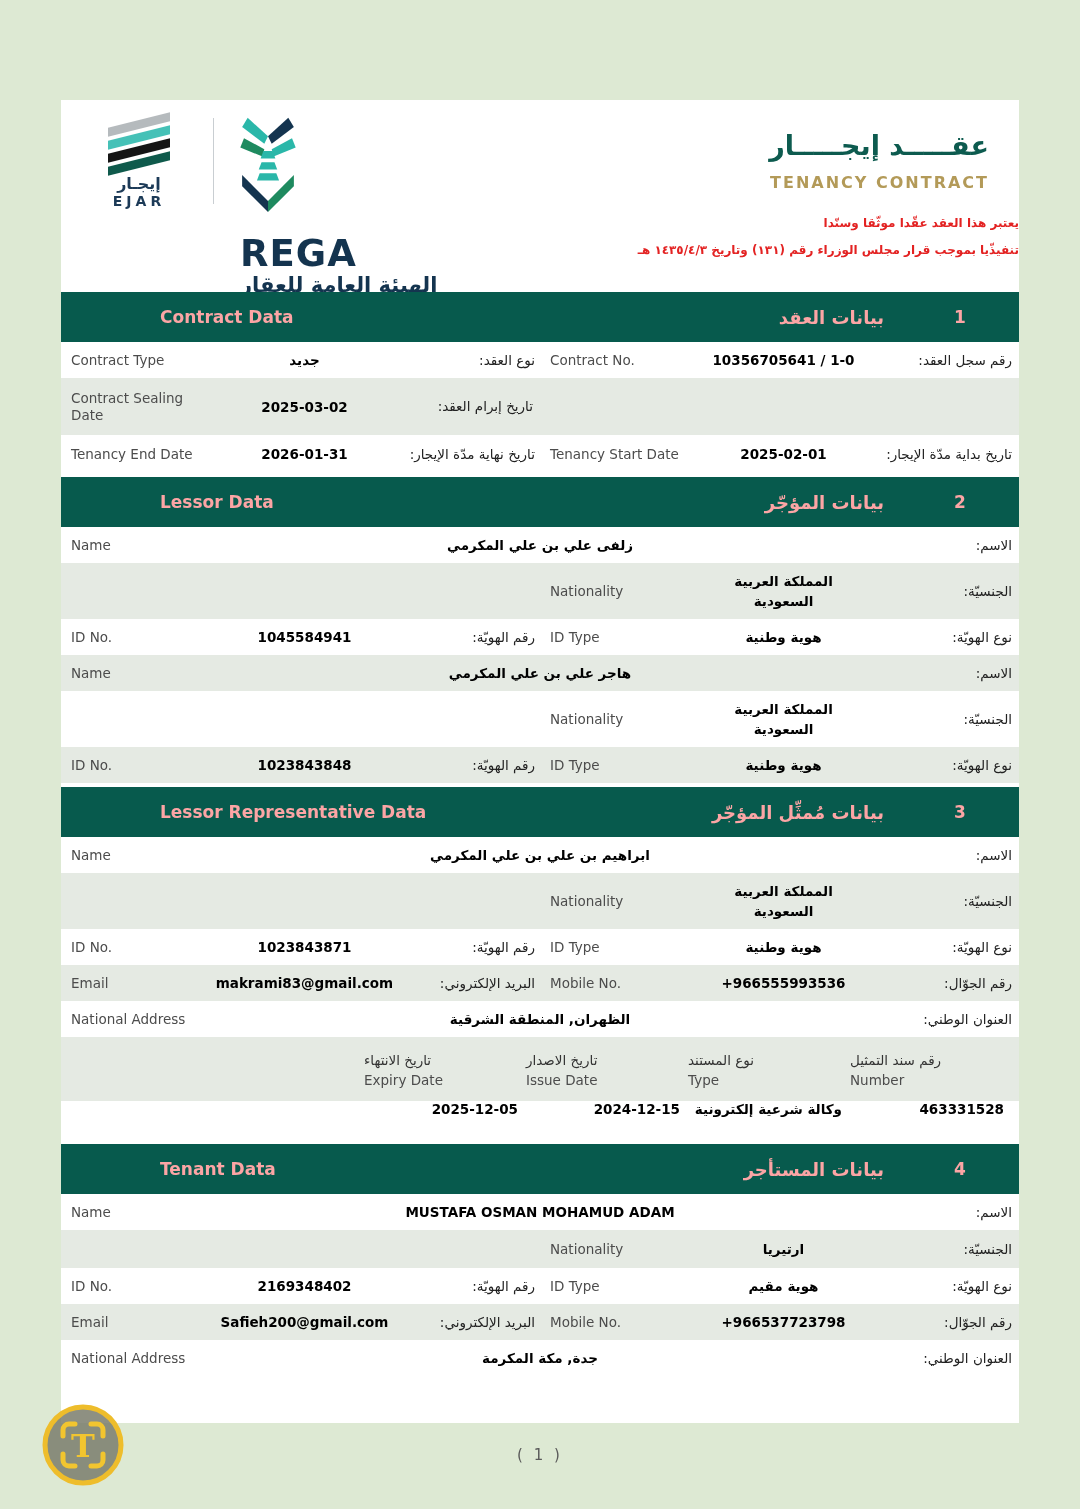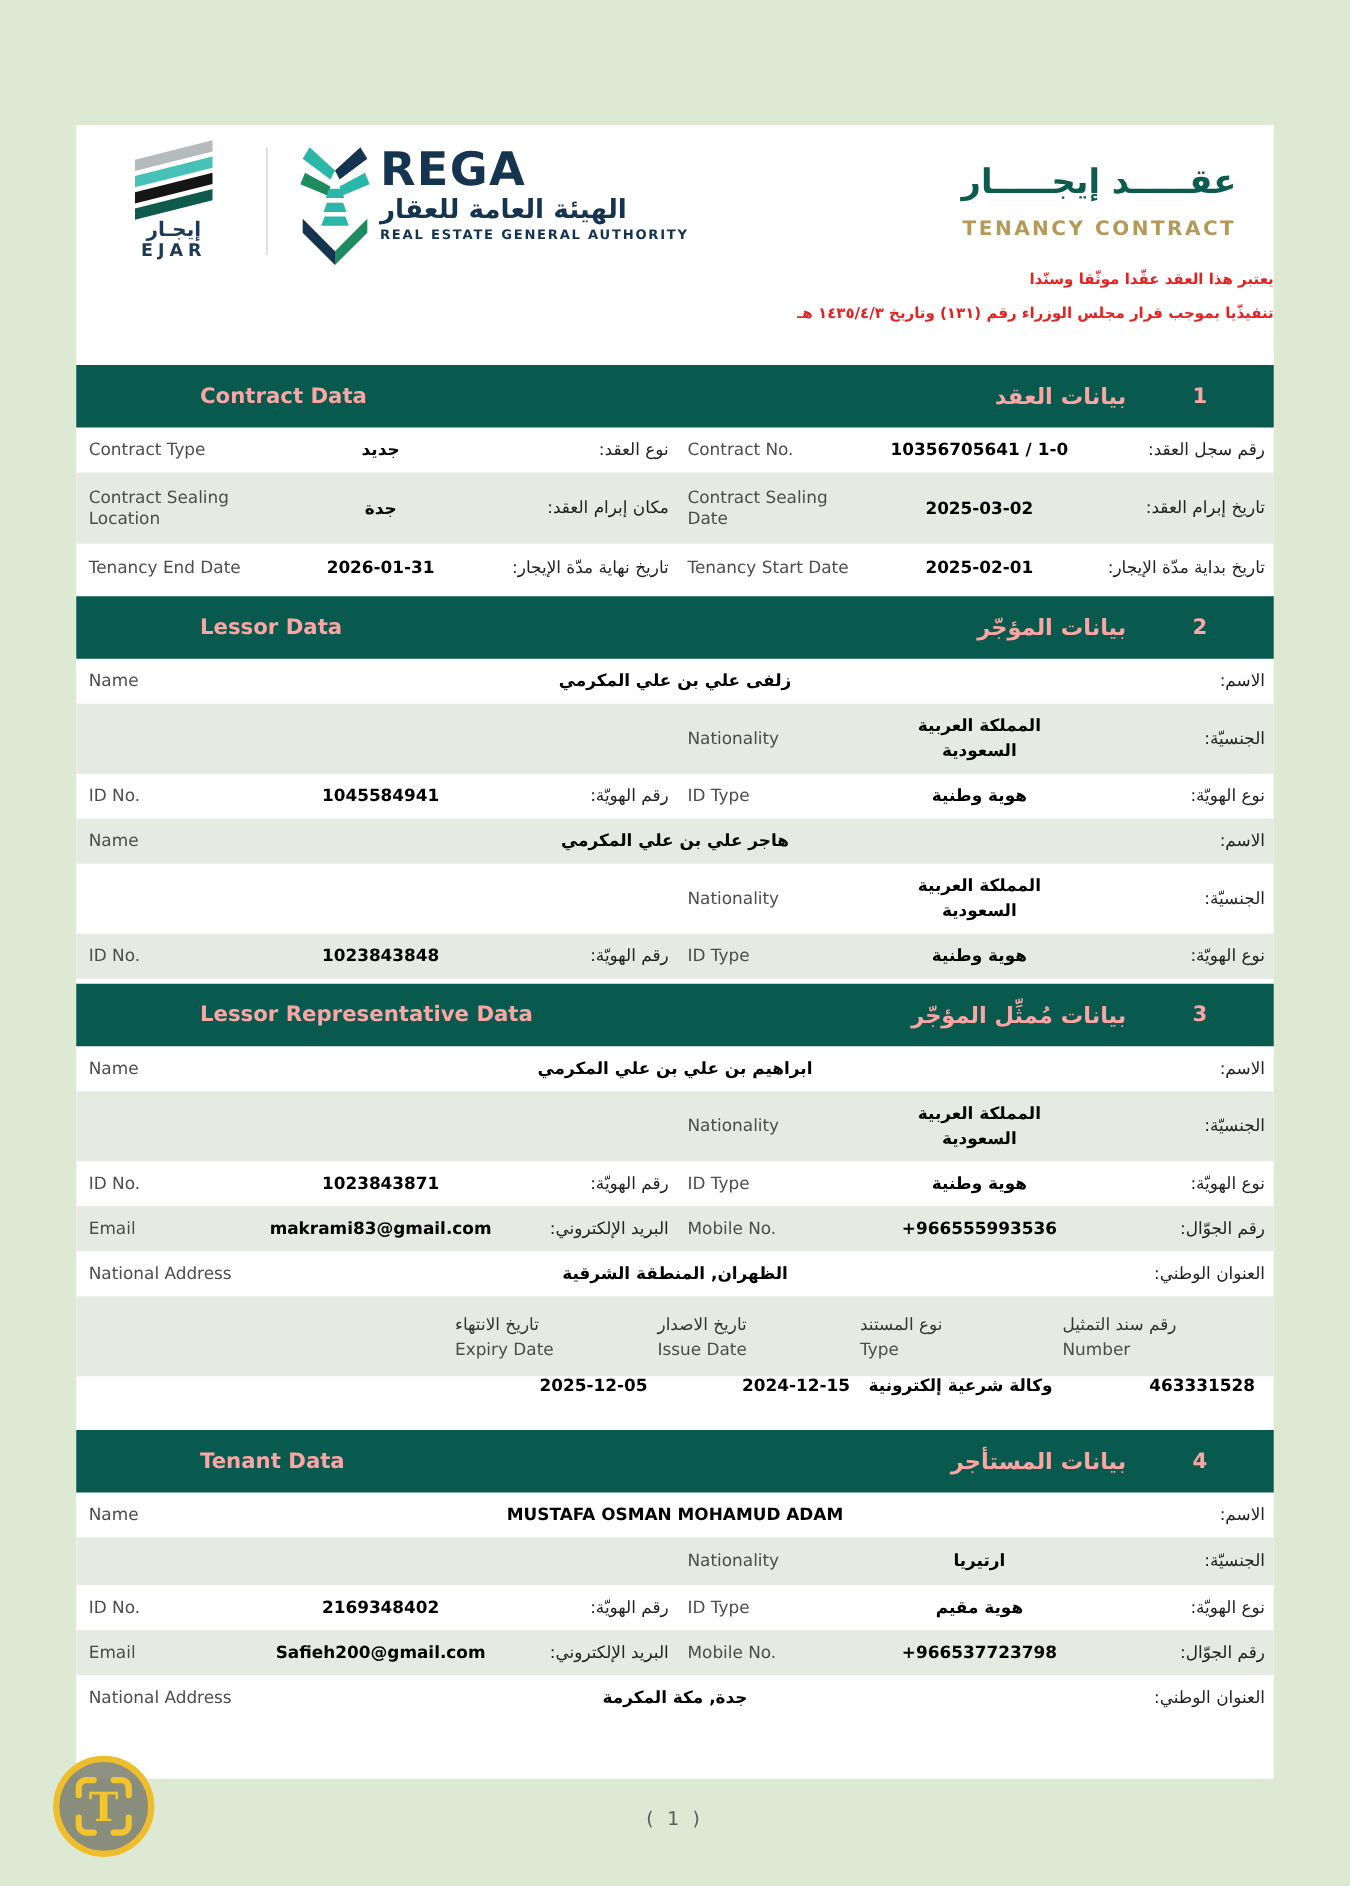--- a/index.html
+++ b/index.html
@@ -17,37 +17,37 @@
   }
   
   .logo-row { display:flex; align-items:flex-start; height:104px; padding:16px 30px 0 26px; }
   .ejar-logo { width:104px; text-align:center; padding-top:4px; }
   .ejar-stripes { width:62px; margin:0 auto; transform:skewY(-14deg); }
   .ejar-stripes .bar { height:9px; margin-bottom:4px; }
   .bar1{background:#b5babd;} .bar2{background:#45c1b7;} .bar3{background:#151515;} .bar4{background:#0f5a4c;}
   .ejar-ar { font-size:16px; font-weight:bold; color:#1c3a57; margin-top:6px; direction:rtl; }
   .ejar-en { font-size:14px; font-weight:bold; color:#1c3a57; letter-spacing:4px; }
   .v-divider { width:1px; height:86px; background:#c9ced2; margin:2px 26px 0 22px; }
-  .rega-logo { display:flex; gap:8px; }
+  .rega-logo { display:flex; gap:22px;flex-direction:column; }
   .rega-text { padding-top:2px; }
   .rega-name { font-size:37px; font-weight:bold; color:#14344f; line-height:0.95; letter-spacing:1px; }
   .rega-ar { font-size:21px; font-weight:bold; color:#14344f; direction:rtl; text-align:left; margin-top:2px; }
   .rega-en { font-size:10.5px; font-weight:bold; color:#14344f; letter-spacing:1.4px; margin-top:3px; }
   .contract-title { margin-left:auto; text-align:right; padding-top:14px; }
   .title-ar { font-size:27px; font-weight:bold; color:#0d5b4f; direction:rtl; }
   .title-en { font-size:16px; font-weight:bold; color:#b39a58; letter-spacing:2px; margin-top:12px; }
   .disclaimer { direction:rtl; text-align:right; padding-left:143px; margin-top:6px;
                 color:#e32222; font-weight:bold; font-size:12px; line-height:27px; }
   
   .sections { margin-top:28px; }
   .sec-header { position:relative; height:50px; background:#075a4d; color:#fca5a5;
                 display:flex; align-items:center; margin-top:4px; }
   .sec-header:first-child { margin-top:0; }
   .sec-en { margin-left:99px; font-weight:bold; font-size:17px; }
-  .sec-ar { position:absolute; right:118px; font-weight:bold; font-size:18px; direction:rtl; }
+  .sec-ar { position:absolute; right:135px; font-weight:bold; font-size:18px; direction:rtl; }
   .sec-num { position:absolute; right:44px; width:30px; text-align:center; font-weight:bold; font-size:17px; }
   .row { display:flex; align-items:center; min-height:36px; font-size:13.5px; position:relative; }
   .row.tall { min-height:56px; }
   .row.tall57 { min-height:57px; }
   .row.h38 { min-height:38px; }
   .row.gray { background:#e5eae3; }
   .half { width:479px; display:flex; align-items:center; align-self:stretch; }
   .h-en { width:158px; padding-left:10px; color:#4c4c4c; line-height:17px; }
   .h-val { flex:1; text-align:center; font-weight:bold; color:#000; }
   .h-val .wrapv { display:inline-block; width:145px; line-height:20px; direction:rtl; }
@@ -131,25 +131,20 @@
           <div class="h-val">جديد</div>
           <div class="h-ar">نوع العقد:</div>
         </div>
         <div class="half right">
           <div class="h-en">Contract No.</div>
           <div class="h-val">10356705641 / 1-0</div>
           <div class="h-ar">رقم سجل العقد:</div>
         </div>
       </div>
       <div class="row gray tall57">
-        <div class="half left">
-          <div class="h-en">Contract Sealing Location</div>
-          <div class="h-val">جدة</div>
-          <div class="h-ar">مكان إبرام العقد:</div>
-        </div>
         <div class="half right">
           <div class="h-en">Contract Sealing Date</div>
           <div class="h-val">2025-03-02</div>
           <div class="h-ar">تاريخ إبرام العقد:</div>
         </div>
       </div>
       <div class="row h38">
         <div class="half left">
           <div class="h-en">Tenancy End Date</div>
           <div class="h-val">2026-01-31</div>

